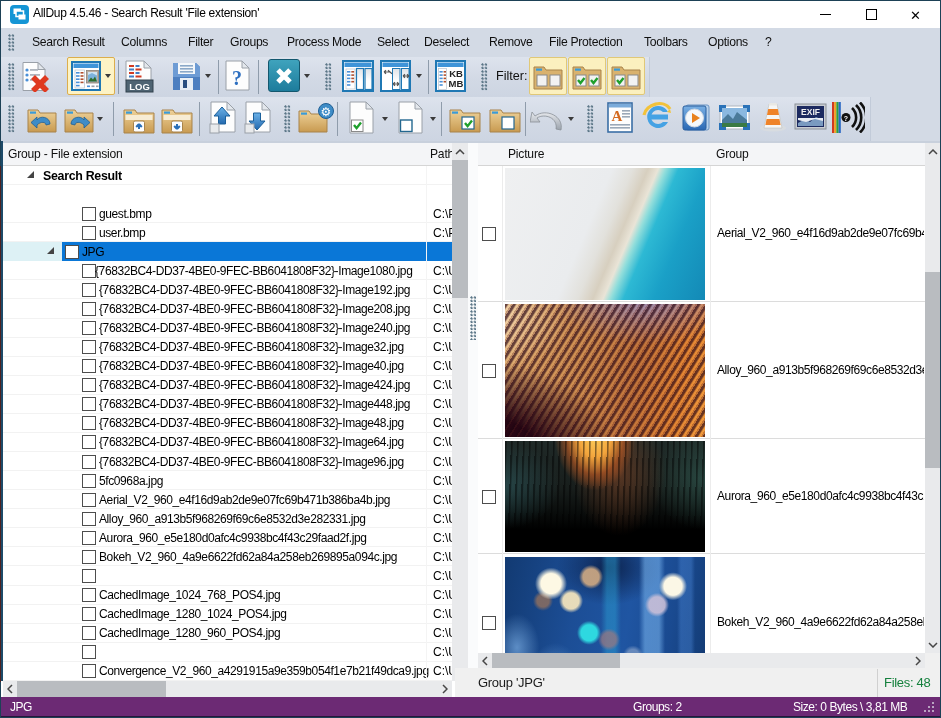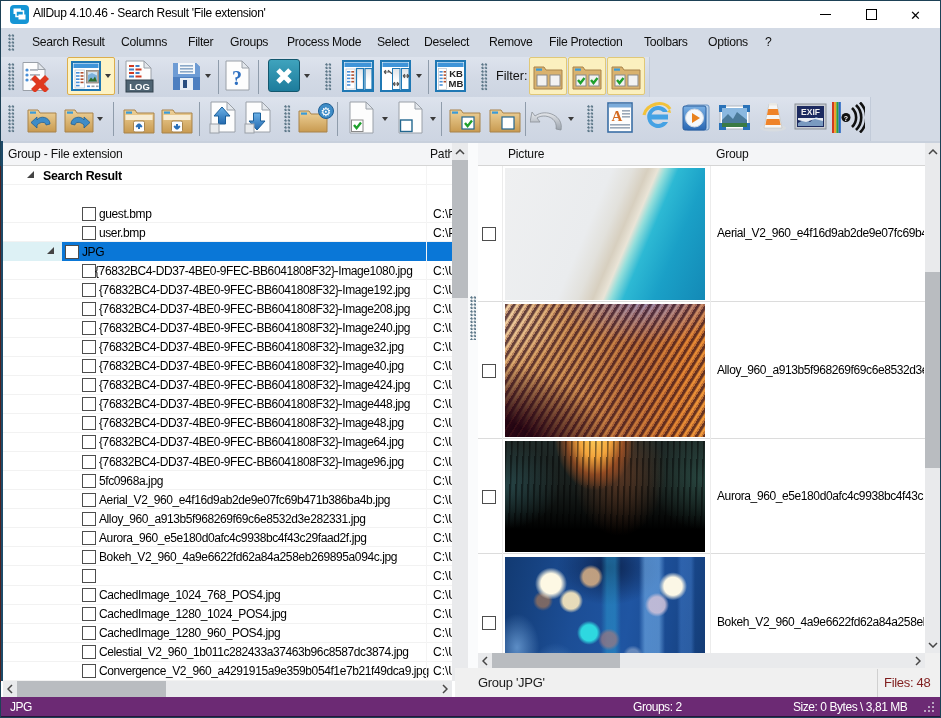--- a/index.html
+++ b/index.html
@@ -80,21 +80,21 @@
 </head>
 <body>
 <div id="titlebar" class="abs"></div>
 <div id="appicon" class="abs">
 <svg width="19" height="19" viewBox="0 0 19 19">
 <rect x="3.5" y="3.5" width="7.5" height="5.5" fill="#fff"></rect>
 <rect x="6" y="6" width="7.5" height="5.5" fill="#1495d5" stroke="#fff" stroke-width="1.5"></rect>
 <rect x="8.5" y="9.5" width="7" height="5" fill="#fff"></rect>
 </svg>
 </div>
-<div id="title" class="abs">AllDup 4.10.46 - Search Result 'File extension'</div>
+<div id="title" class="abs">AllDup 4.5.46 - Search Result 'File extension'</div>
 <div class="abs" style="left:820px;top:14px;width:11px;height:1px;background:#000;"></div>
 <div class="abs" style="left:866px;top:9px;width:9px;height:9px;border:1px solid #000;"></div>
 <div class="abs" style="left:910px;top:8px;font-size:13px;color:#000;">✕</div>
 
 <div id="menubar" class="abs"></div>
 <div class="abs grip" style="left:8px;top:34px;height:17px;"></div>
 <div class="menuitem abs" style="left:32px;">Search Result</div>
 <div class="menuitem abs" style="left:121px;">Columns</div>
 <div class="menuitem abs" style="left:188px;">Filter</div>
 <div class="menuitem abs" style="left:230px;">Groups</div>
@@ -551,21 +551,20 @@
       <div class="txt" style="left:96px">CachedImage_1280_1024_POS4.jpg</div>
       <div class="path">C:\U</div>
     </div>
     <div class="trow" style="top:457.68px">
       <div class="cb" style="left:79px"></div>
       <div class="txt" style="left:96px">CachedImage_1280_960_POS4.jpg</div>
       <div class="path">C:\U</div>
     </div>
     <div class="trow" style="top:476.75px">
       <div class="cb" style="left:79px"></div>
-      <div class="txt" style="left:96px">Celestial_V2_960_1b011c282433a37463b96c8587dc3874.jpg</div>
       <div class="path">C:\U</div>
     </div>
     <div class="trow" style="top:495.82px">
       <div class="cb" style="left:79px"></div>
       <div class="txt" style="left:96px">Convergence_V2_960_a4291915a9e359b054f1e7b21f49dca9.jpg</div>
       <div class="path">C:\U</div>
     </div>
   </div>
 
 <div class="abs sb-track" style="left:452px;top:143px;width:16px;height:538px;"></div>
@@ -646,21 +645,21 @@
   </div>
 <div class="abs sb-btn" style="left:438px;top:681px;width:14px;height:16px;">
     <svg width="6" height="10">
       <path d="M1,1 L5,5 L1,9" stroke="#464646" stroke-width="1.5" fill="none"></path>
     </svg>
   </div>
 
 <div id="grpbar" class="abs"></div>
 <div class="abs" style="left:478px;top:675px;font-size:13px;letter-spacing:-0.3px;color:#1a1a1a;">Group 'JPG'</div>
 <div class="abs" style="left:877px;top:669px;width:1px;height:28px;background:#d0d0d0;"></div>
-<div class="abs" style="left:884px;top:675px;font-size:13px;letter-spacing:-0.3px;color:#7f1d1d;">Files: 48</div>
+<div class="abs" style="left:884px;top:675px;font-size:13px;letter-spacing:-0.3px;color:#15803d;">Files: 48</div>
 
 <div id="statusbar" class="abs"></div>
 <div class="stxt abs" style="left:10px;">JPG</div>
 <div class="stxt abs" style="left:633px;">Groups: 2</div>
 <div class="stxt abs" style="left:709px;margin-top:28px;">Files: 0 \ 50</div>
 <div class="stxt abs" style="left:793px;">Size: 0 Bytes \ 3,81 MB</div>
 <svg class="abs" style="left:922px;top:702px;" width="14" height="13">
 <g fill="#b9a3c1">
 <rect x="10" y="0" width="2" height="2"></rect>
       <rect x="10" y="4" width="2" height="2"></rect>

